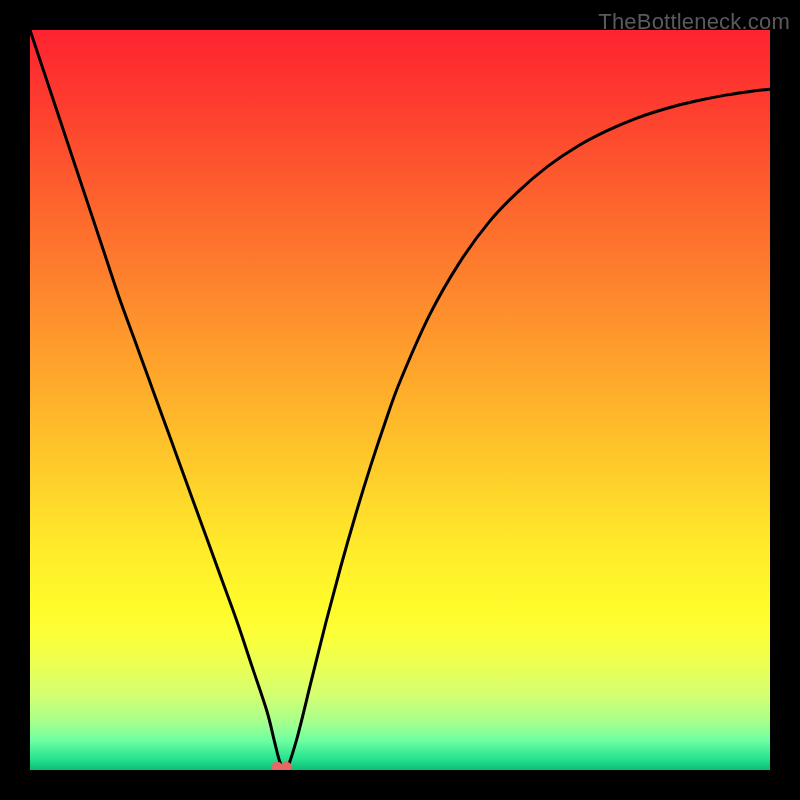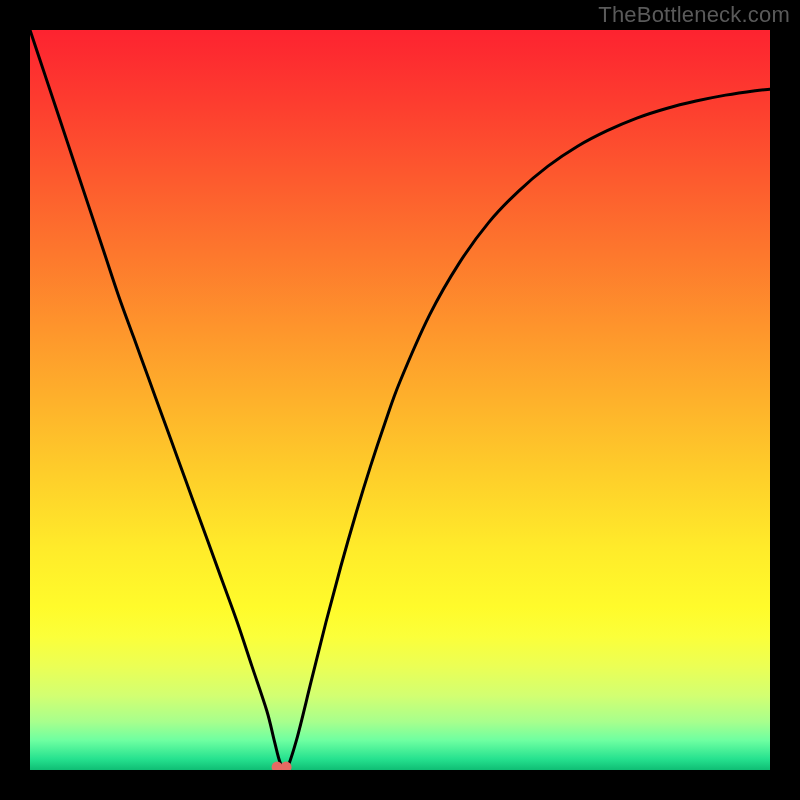--- a/index.html
+++ b/index.html
@@ -12,21 +12,21 @@
     overflow: hidden;
   }
   .frame {
     position: relative;
     width: 800px;
     height: 800px;
     background: #000;
   }
   .watermark {
     position: absolute;
-    top: 2px;
+    top: 9px;
     right: 10px;
     color: #5a5a5a;
     font-size: 22px;
     font-weight: 400;
     letter-spacing: 0.2px;
     z-index: 5;
   }
   .plot-wrap {
     position: absolute;
     left: 30px;

